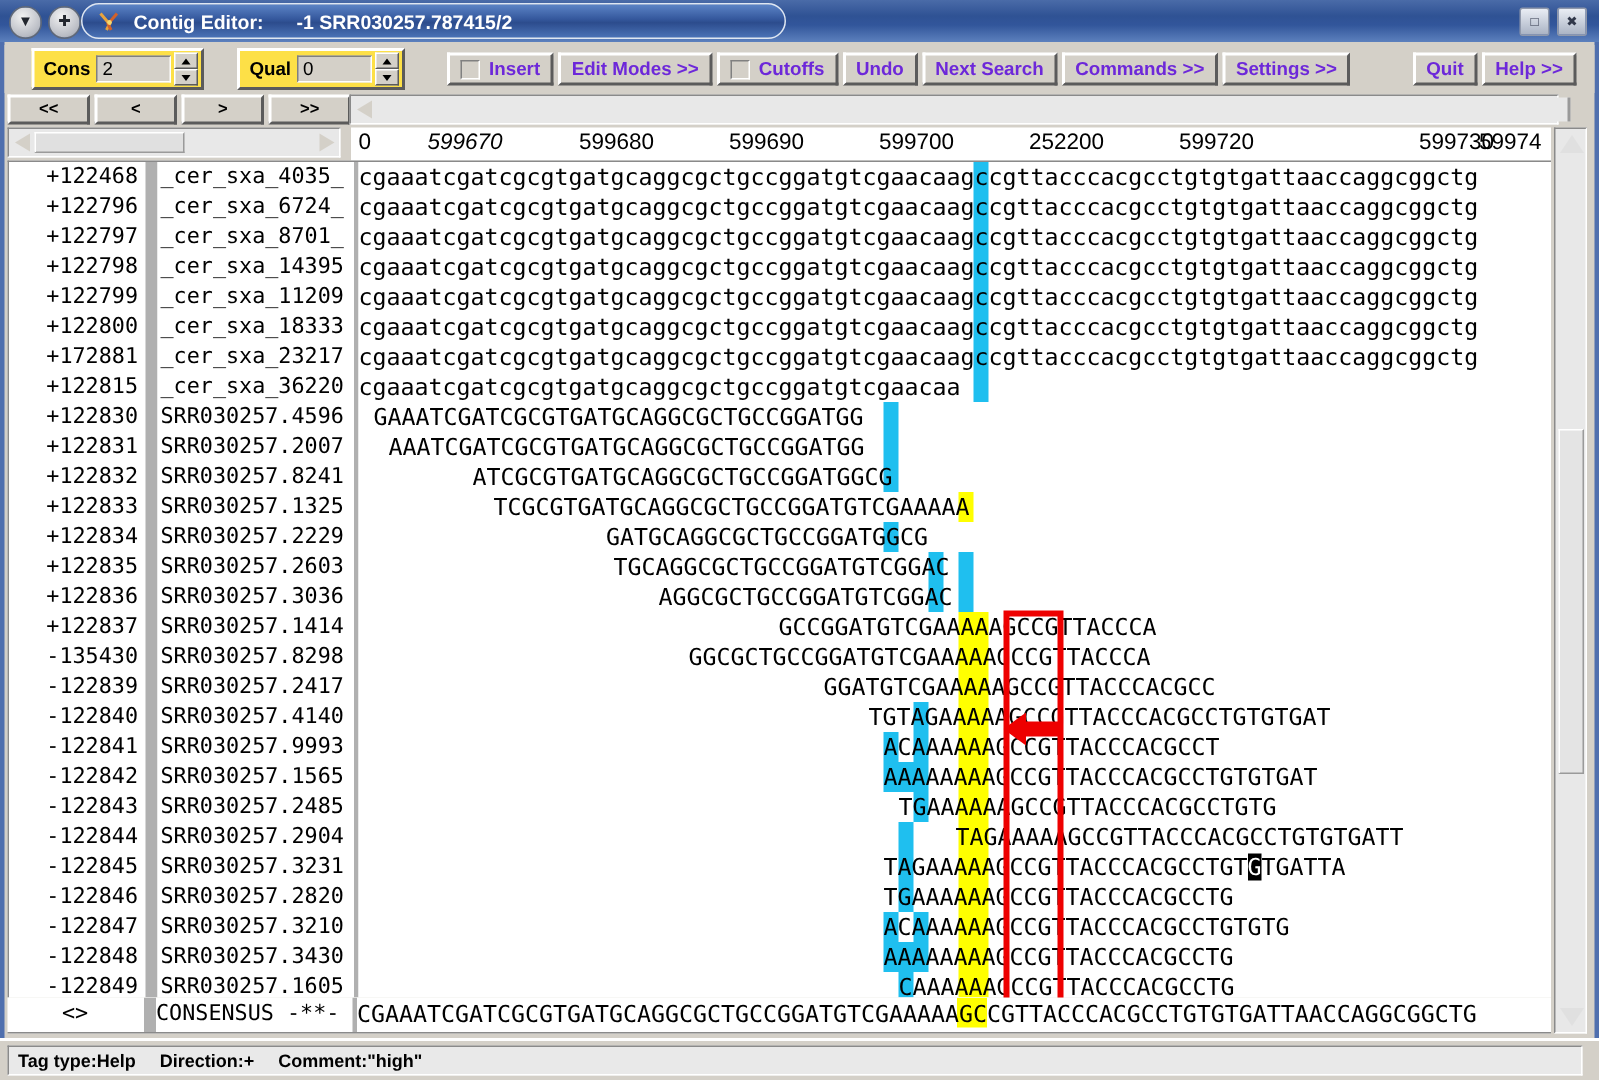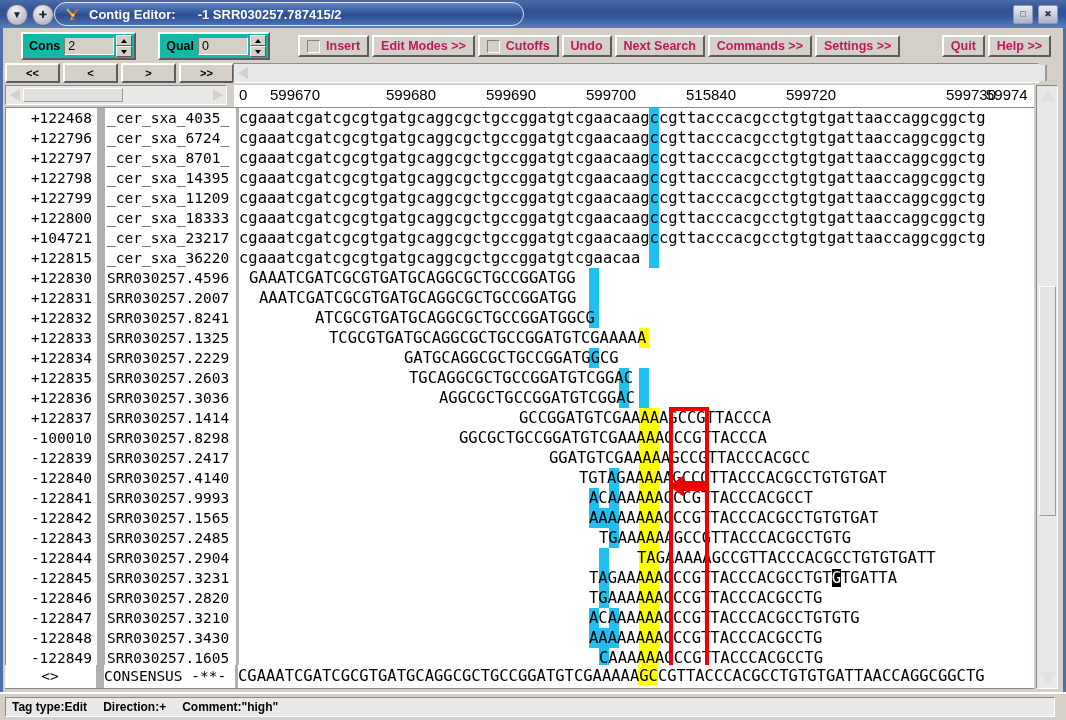--- a/index.html
+++ b/index.html
@@ -59,29 +59,29 @@
     position:absolute;left:3px;top:30px;width:1060px;height:32px;
     background:#d4d0c8;
     display:flex;align-items:center;
   }
   .tbar-sep{width:6px;}
   .btn{
     background:#d4d0c8;
     border-top:2px solid #ffffff;border-left:2px solid #ffffff;
     border-right:2px solid #5b5b5b;border-bottom:2px solid #5b5b5b;
     font-family:"Liberation Sans",sans-serif;
-    font-size:12.5px;font-weight:bold;color:#be185d;
+    font-size:12.5px;font-weight:bold;color:#6d28d9;
     padding:2px 7px;line-height:14px;
     white-space:nowrap;cursor:default;
   }
   .spinbox-wrap{
     display:flex;align-items:center;
     border-top:2px solid #ffffff;border-left:2px solid #ffffff;
     border-right:2px solid #5b5b5b;border-bottom:2px solid #5b5b5b;
-    background:#14b8a6;padding:1px 2px;
+    background:#fde047;padding:1px 2px;
   }
   .spin-label{font-weight:bold;font-size:12.5px;padding:0 4px 0 4px;}
   .spin-val{
     background:#d4d0c8;border-top:1px solid #808080;border-left:1px solid #808080;
     border-right:1px solid #fff;border-bottom:1px solid #fff;
     width:42px;font-size:12.5px;padding:1px 3px;font-family:"Liberation Sans",sans-serif;
   }
   .spin-arrows{display:flex;flex-direction:column;margin-left:2px;}
   .spin-arrow{
     width:14px;height:9px;background:#d4d0c8;
@@ -349,49 +349,49 @@
         <span class="tri-l"></span>
       </div>
     <div class="sb-thumb-left"></div>
     <div class="sb-arrow-r">
         <span class="tri-r"></span>
       </div>
   </div>
 
   <div class="ruler" id="ruler">
       <span style="left: 5px;">0</span>
-      <span style="left: 36px;">599670</span>
+      <span style="left: 51px; font-style: italic;">599670</span>
       <span style="left: 152px;">599680</span>
       <span style="left: 252px;">599690</span>
       <span style="left: 352px;">599700</span>
-      <span style="left: 452px;">515840</span>
+      <span style="left: 452px;">252200</span>
       <span style="left: 552px;">599720</span>
       <span style="left: 688px; margin-left: 24px;">599730</span>
       <span style="left: 752px;">59974</span>
     </div>
 
   <div class="editor">
     <div class="numcol" id="numcol">
         <div class="row">+122468</div>
         <div class="row">+122796</div>
         <div class="row">+122797</div>
         <div class="row">+122798</div>
         <div class="row">+122799</div>
         <div class="row">+122800</div>
-        <div class="row">+104721</div>
+        <div class="row">+172881</div>
         <div class="row">+122815</div>
         <div class="row">+122830</div>
         <div class="row">+122831</div>
         <div class="row">+122832</div>
         <div class="row">+122833</div>
         <div class="row">+122834</div>
         <div class="row">+122835</div>
         <div class="row">+122836</div>
         <div class="row">+122837</div>
-        <div class="row">-100010</div>
+        <div class="row">-135430</div>
         <div class="row">-122839</div>
         <div class="row">-122840</div>
         <div class="row">-122841</div>
         <div class="row">-122842</div>
         <div class="row">-122843</div>
         <div class="row">-122844</div>
         <div class="row">-122845</div>
         <div class="row">-122846</div>
         <div class="row">-122847</div>
         <div class="row">-122848</div>
@@ -482,19 +482,19 @@
         <span class="tri-u"></span>
       </div>
     <div class="vs-thumb"></div>
     <div class="vs-arrow dn">
         <span class="tri-d"></span>
       </div>
   </div>
 
   <div class="statusbar">
     <div class="status-inner">
-      <span>Tag type:Edit</span>
+      <span>Tag type:Help</span>
       <span>Direction:+</span>
       <span>Comment:"high"</span>
     </div>
   </div>
 
 </div>
 
 </body></html>

